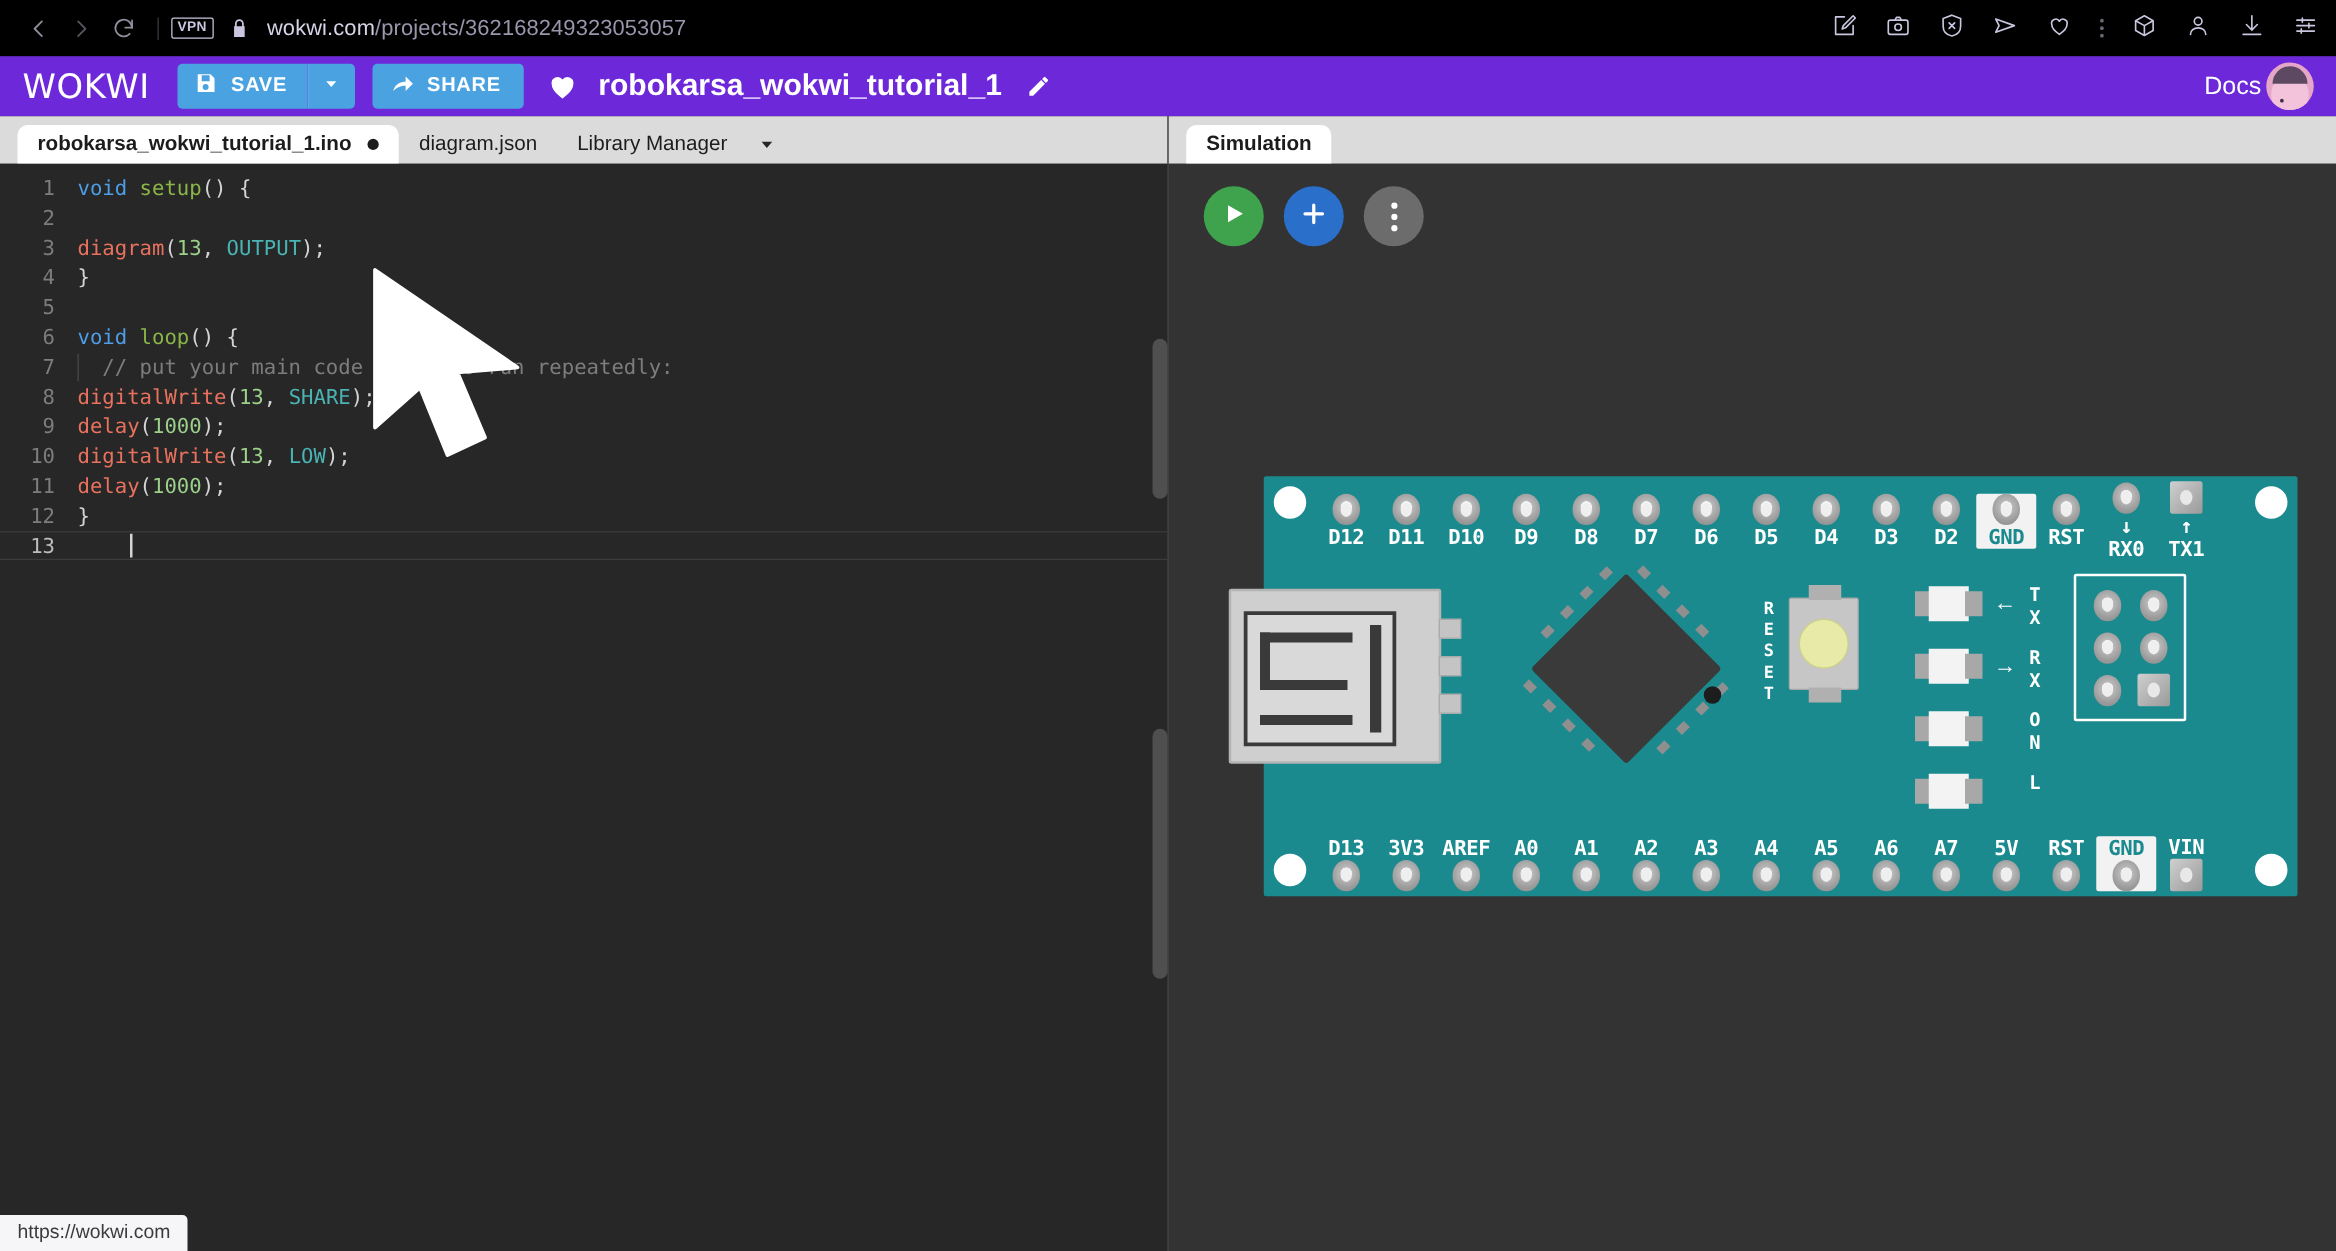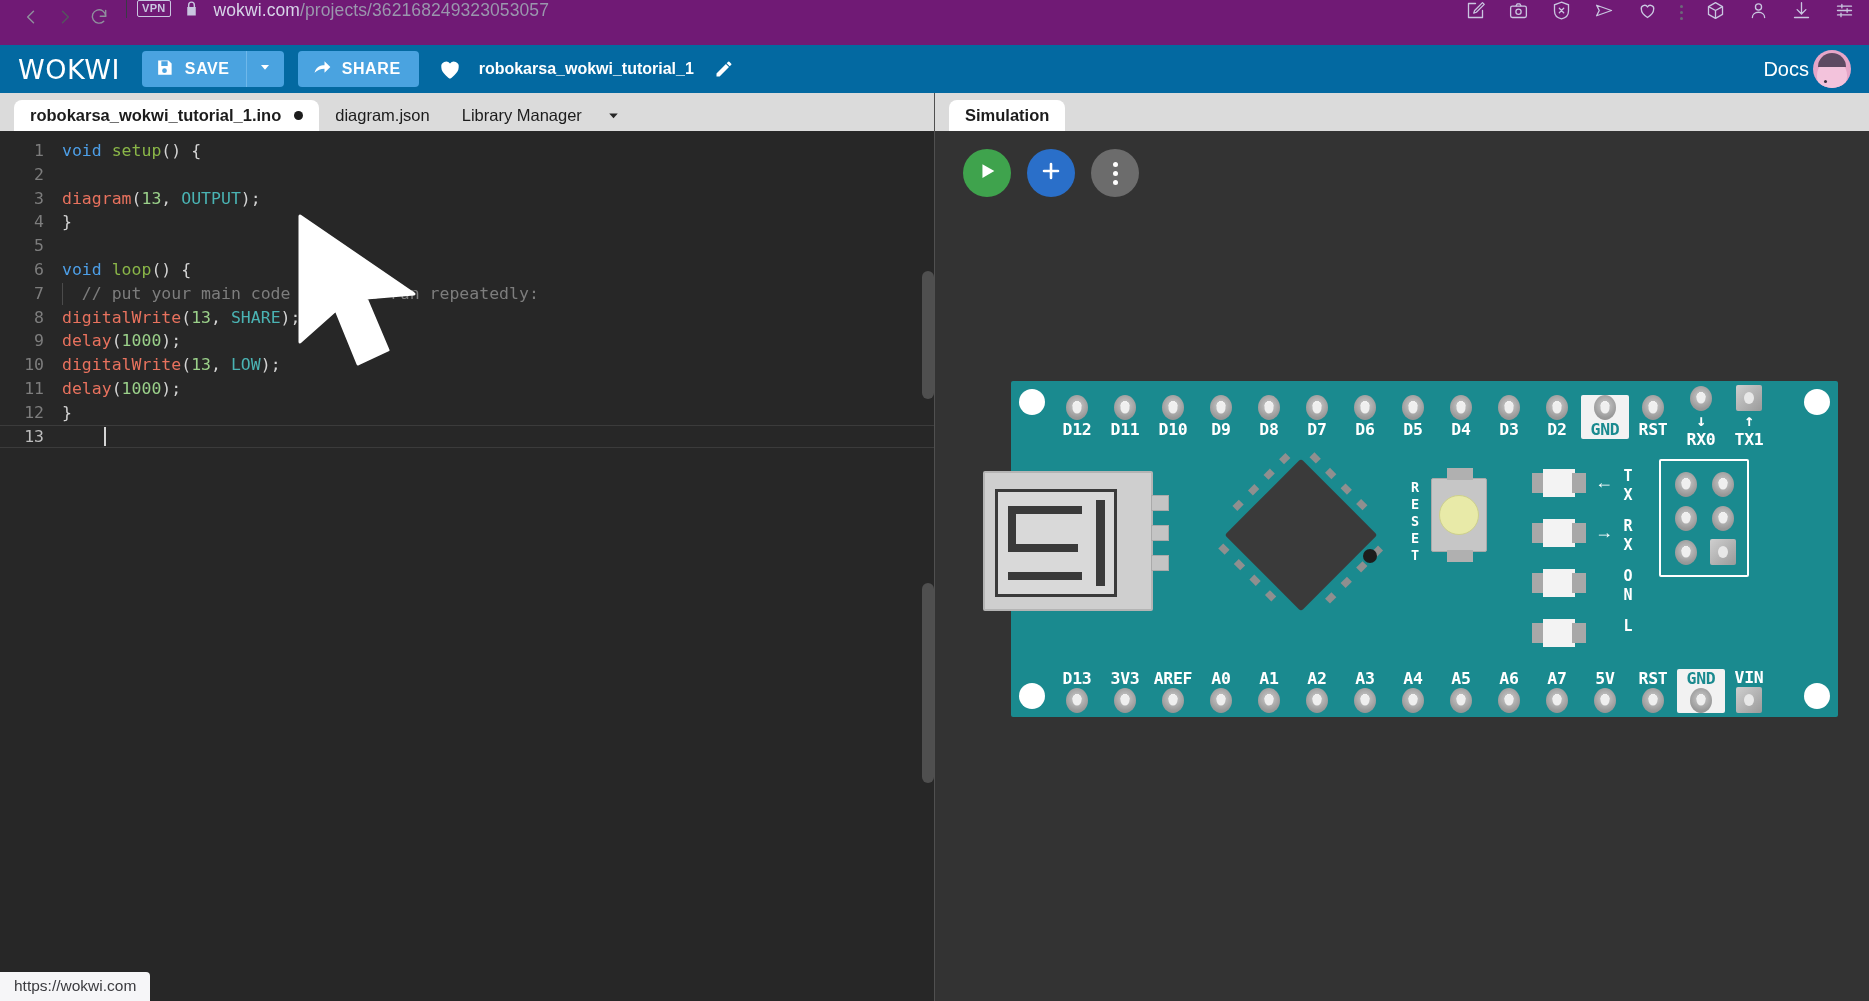--- a/index.html
+++ b/index.html
@@ -6,22 +6,22 @@
   html, body {
     width: 1869px; height: 1001px;
     background: #1c1b22;
     font-family: "Liberation Sans", sans-serif;
     overflow: hidden;
   }
 
   
   .browser-bar {
     height: 45px; width: 100%;
-    background: #701a75;
-    display: flex; align-items: flex-start;
+    background: #000000;
+    display: flex; align-items: center;
     padding: 0 14px;
   }
   .nav-btn {
     width: 34px; height: 34px;
     display: flex; align-items: center; justify-content: center;
     color: #8f8f9d;
   }
   .nav-btn.disabled { color: #55555f; }
   .nav-sep {
     width: 1px; height: 18px; background: #3a3a45; margin: 0 10px;
@@ -46,21 +46,21 @@
   .browser-icons .dots {
     display: flex; flex-direction: column; gap: 3px;
   }
   .browser-icons .dots i {
     width: 3px; height: 3px; background: #6b6878; border-radius: 50%; display:block;
   }
 
   
   .wokwi-header {
     height: 48px; width: 100%;
-    background: #0369a1;
+    background: #6d28d9;
     display: flex; align-items: center;
     padding: 0 18px;
     position: relative;
   }
   .logo {
     font-size: 27px; color: #ffffff;
     letter-spacing: .5px; font-weight: 400;
     margin-right: 22px; white-space: nowrap;
     font-family: "DejaVu Sans", sans-serif;
   }
@@ -80,21 +80,21 @@
   }
   .btn-share {
     background: #4aa3e0; color: #fff;
     height: 36px; display: flex; align-items: center;
     padding: 0 18px 0 14px; gap: 10px; border-radius: 4px;
     font-size: 16px; font-weight: 700; letter-spacing: .6px;
     margin-right: 18px;
   }
   .heart-ico { color: #fff; margin-right: 16px; display: flex; }
   .project-title {
-    font-size: 16px; color: #ffffff; font-weight: 700;
+    font-size: 24px; color: #ffffff; font-weight: 700;
     margin-right: 20px; white-space: nowrap;
   }
   .pencil-ico { color: #ffffff; display: flex; }
   .header-right {
     margin-left: auto; display: flex; align-items: center; gap: 4px;
   }
   .docs-link {
     font-size: 20px; color: #fff; font-weight: 400;
   }
   .avatar {

